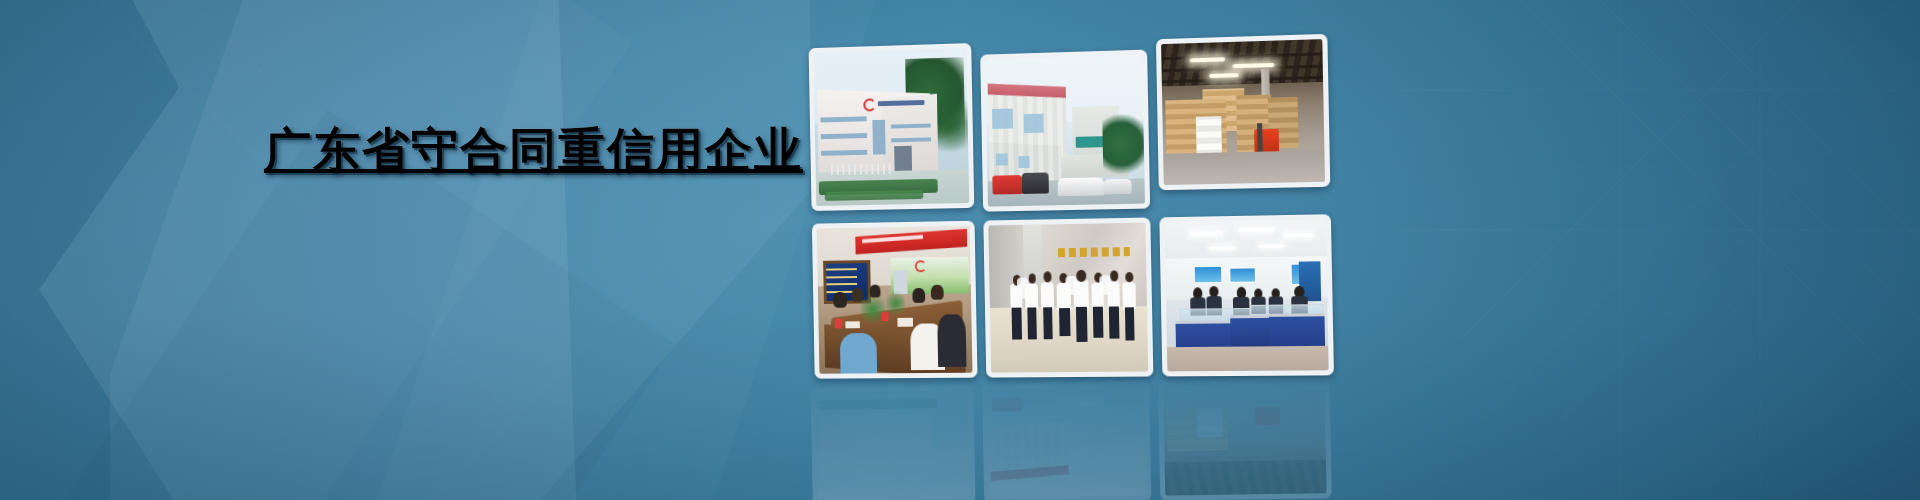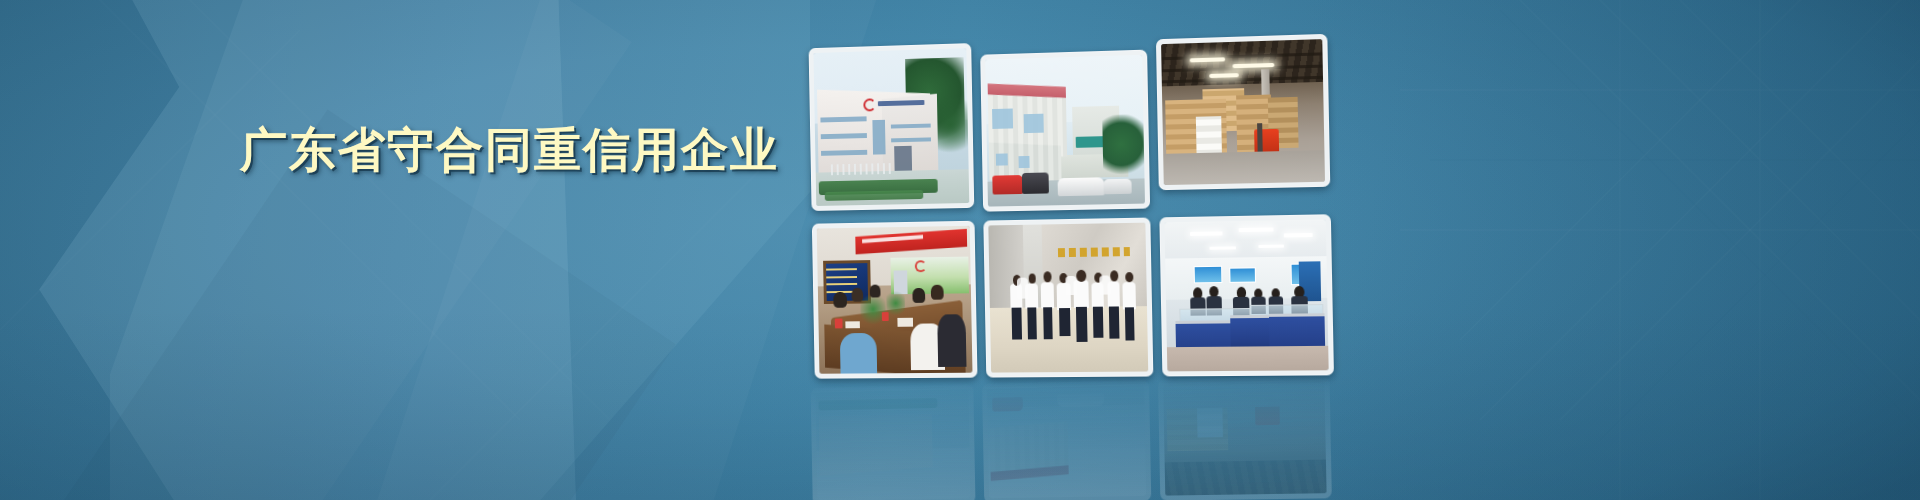--- a/index.html
+++ b/index.html
@@ -81,33 +81,34 @@
     background: linear-gradient(90deg, rgba(46,104,136,0.0) 0%, rgba(44,102,134,0.22) 60%, rgba(40,96,128,0.40) 100%);
   }
   .bottomwash {
     position:absolute; left:0; right:0; bottom:0; height:190px;
     background: linear-gradient(180deg, rgba(30,82,112,0.0) 0%, rgba(28,78,108,0.20) 100%);
   }
 
   
   .headline {
     position: absolute;
-    left: 240px;
+    left: 264px;
     top: 126px;
     font-size: 47px;
     line-height: 1.0;
     letter-spacing: 2px;
     font-weight: 700;
-    color: #fef9c3;
+    color: #000000;
     white-space: nowrap;
     text-shadow:
       2px 2px 0 rgba(12,42,62,0.60),
       3px 3px 5px rgba(8,32,50,0.55),
       0 0 1px rgba(255,255,255,0.5);
     font-family: "DejaVu Sans", "Liberation Sans", sans-serif;
+    text-decoration: underline;
   }
 
   
   .collage {
     position: absolute;
     left: 805px;
     top: 40px;
     width: 530px;
     height: 330px;
     transform: perspective(1400px) rotateY(-6deg) rotateZ(-1.1deg);

